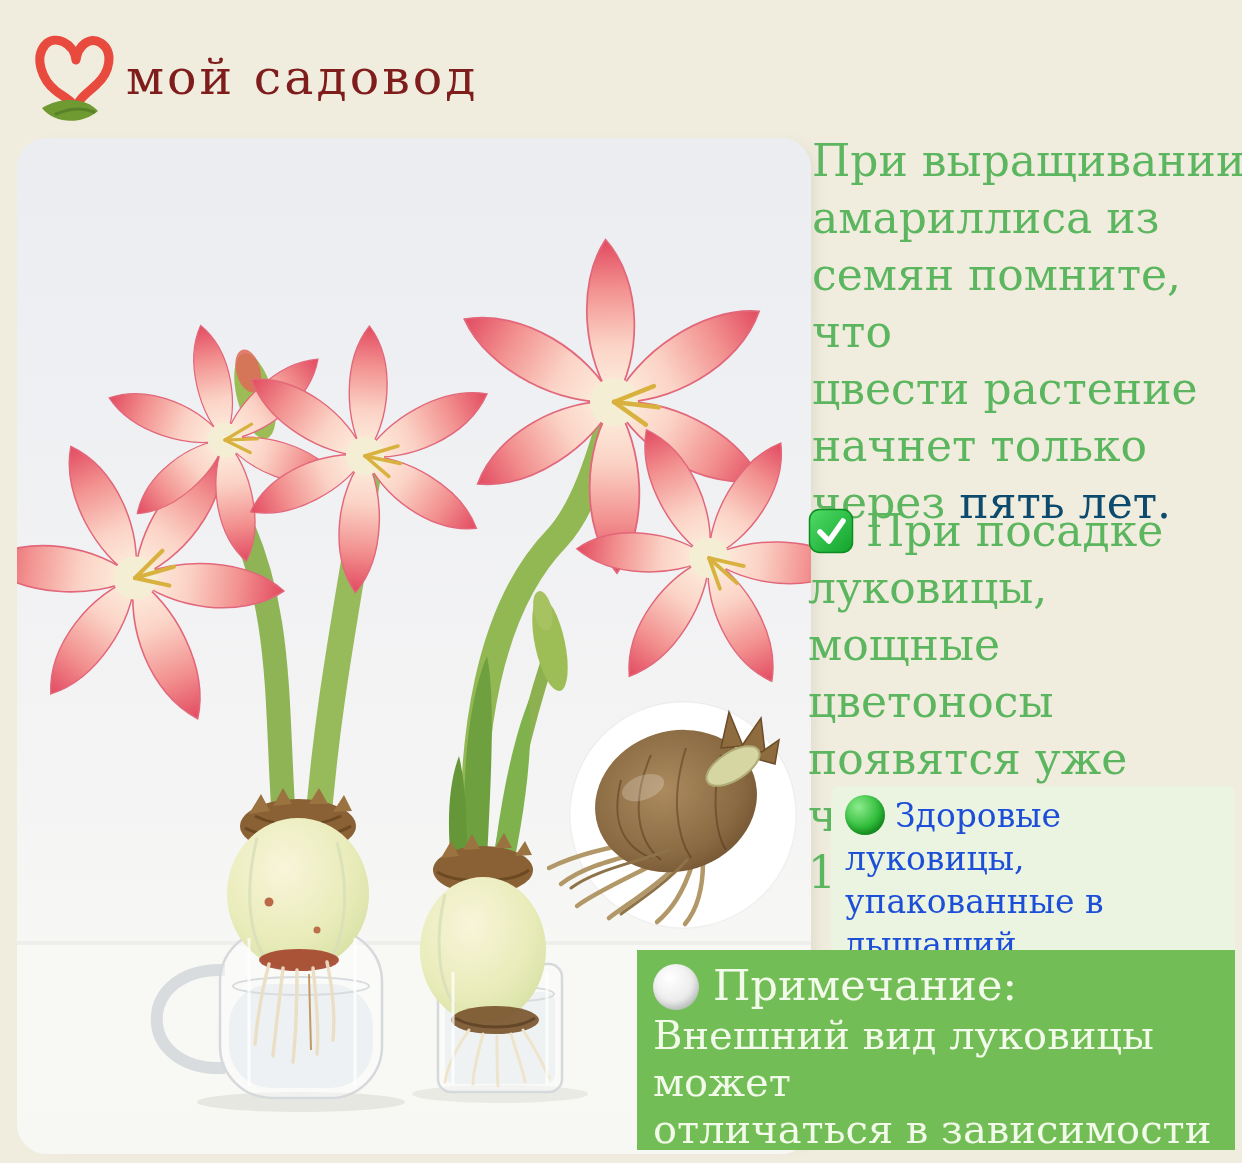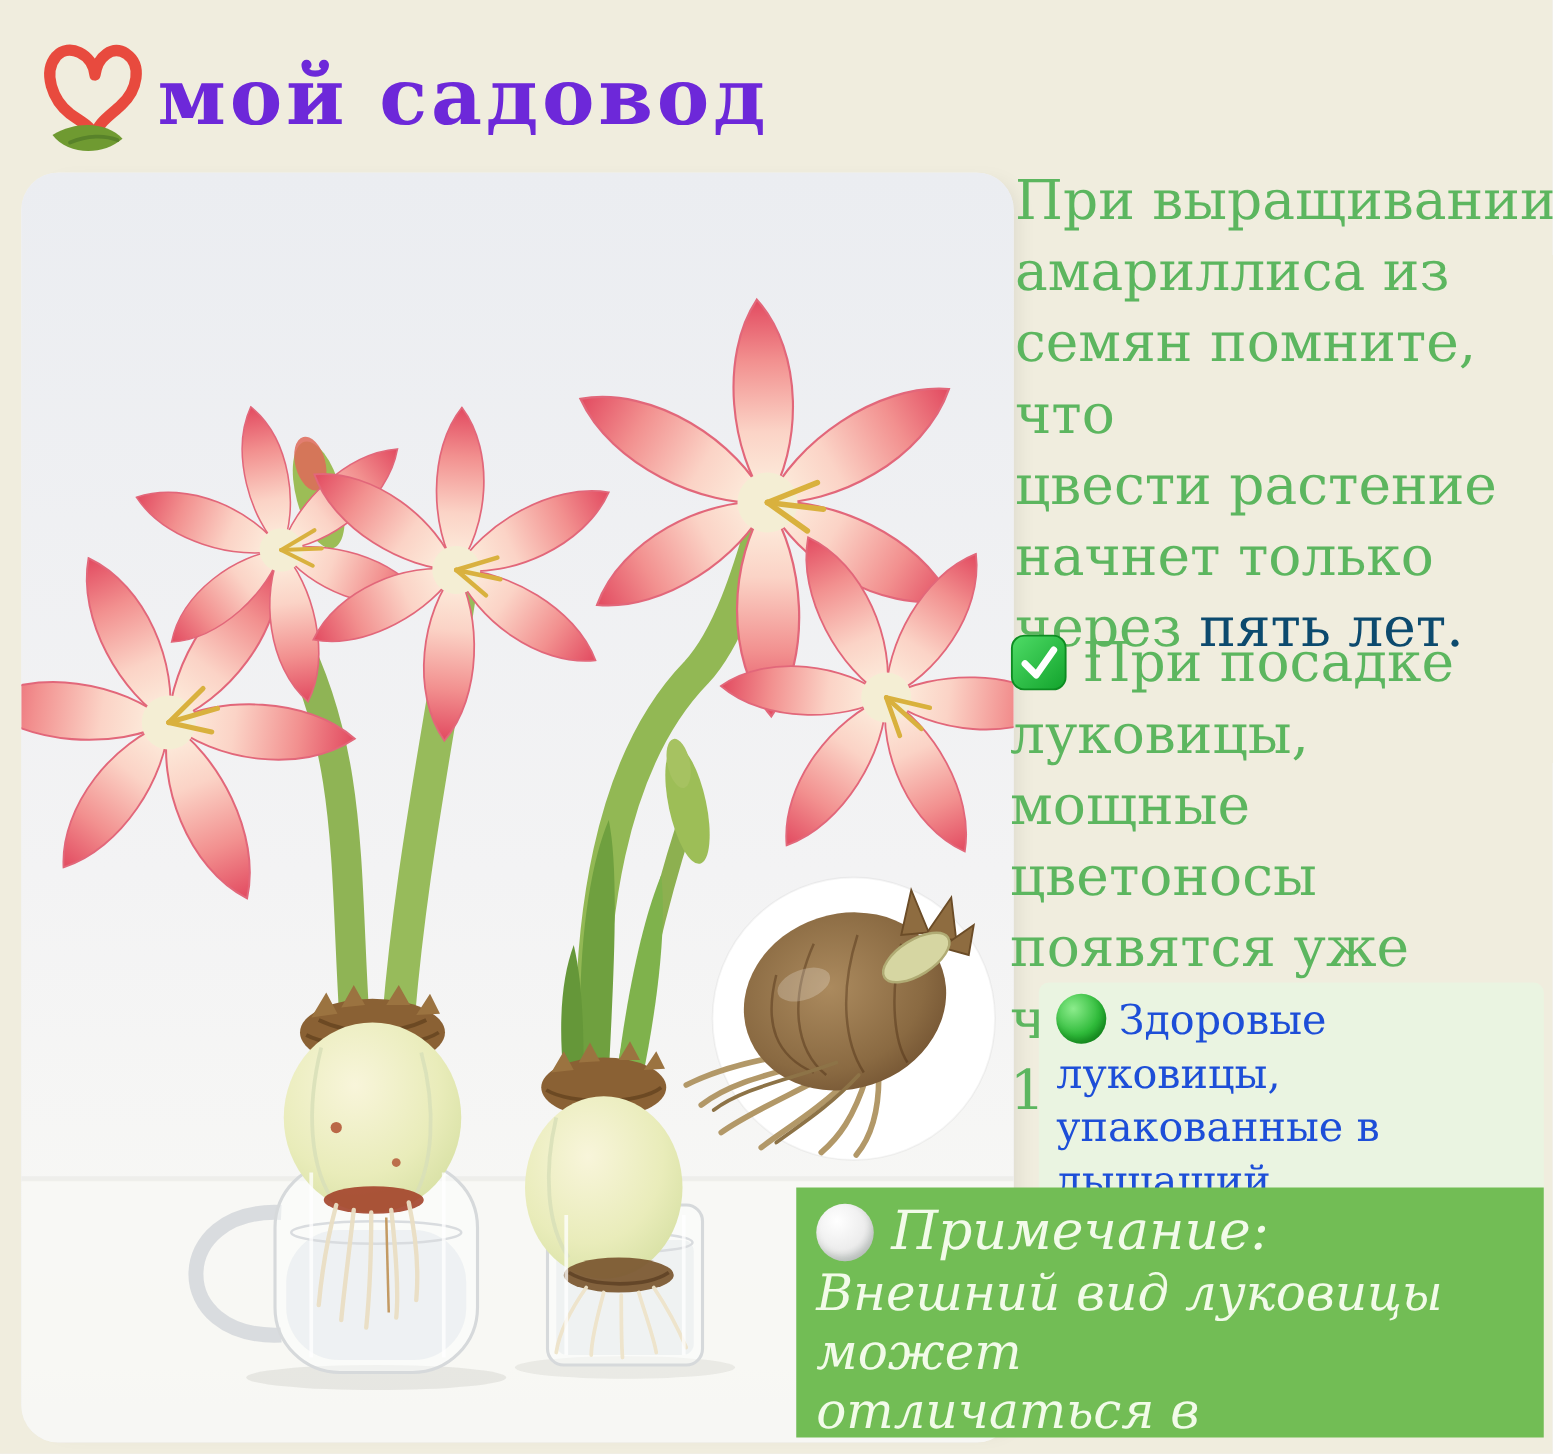--- a/index.html
+++ b/index.html
@@ -5,21 +5,21 @@
   html,body{margin:0;padding:0;overflow:hidden;}
   body{
     position:relative;
     width:1242px;height:1163px;
     background:#f0edde;
     font-family:"DejaVu Serif","Liberation Serif",serif;
   }
   
   .logo{position:absolute;left:30px;top:26px;display:flex;align-items:center;gap:4px;}
   .logo svg{width:92px;height:102px;display:block;}
-  .logo .name{font-size:63px;color:#6d28d9;letter-spacing:3px;font-weight:700;}
+  .logo .name{font-size:49px;color:#7f1d1d;letter-spacing:3px;font-weight:400;}
   
   .photo{
     position:absolute;left:17px;top:138px;width:794px;height:1016px;
     border-radius:30px;overflow:hidden;background:#f2f2f4;
     box-shadow:10px 0 18px -10px rgba(0,0,0,.10);
   }
   .photo svg{display:block;width:794px;height:1016px;}
   
   .intro{
     position:absolute;left:812px;top:88px;width:436px;
@@ -39,21 +39,21 @@
   }
   .bulb-note .txt{white-space:pre-line;}
   .sphere-green{
     display:inline-block;width:40px;height:40px;border-radius:50%;
     background:radial-gradient(circle at 34% 30%, #8cec8c, #2fbb3a 55%, #0d8c1b 95%);
     box-shadow:inset -2px -4px 5px rgba(0,60,0,.25);
     vertical-align:-8px;margin-right:10px;
   }
   .remark{
     position:absolute;left:637px;top:950px;width:598px;height:200px;box-sizing:border-box;
-    background:#72bd55;color:#f2fbe9;padding:8px 16px;overflow:hidden;font-style:italic;
+    background:#72bd55;color:#f2fbe9;padding:8px 16px;overflow:hidden;
   }
   .remark .title-line{font-size:43px;line-height:54px;}
   .remark .body{font-size:40px;line-height:47px;white-space:pre-line;}
   .sphere-white{
     display:inline-block;width:46px;height:46px;border-radius:50%;
     background:radial-gradient(circle at 36% 30%, #ffffff, #ececec 55%, #c3c7ca 100%);
     box-shadow:inset -2px -4px 6px rgba(40,60,40,.18);
     vertical-align:-10px;margin-right:14px;
   }
 </style>

